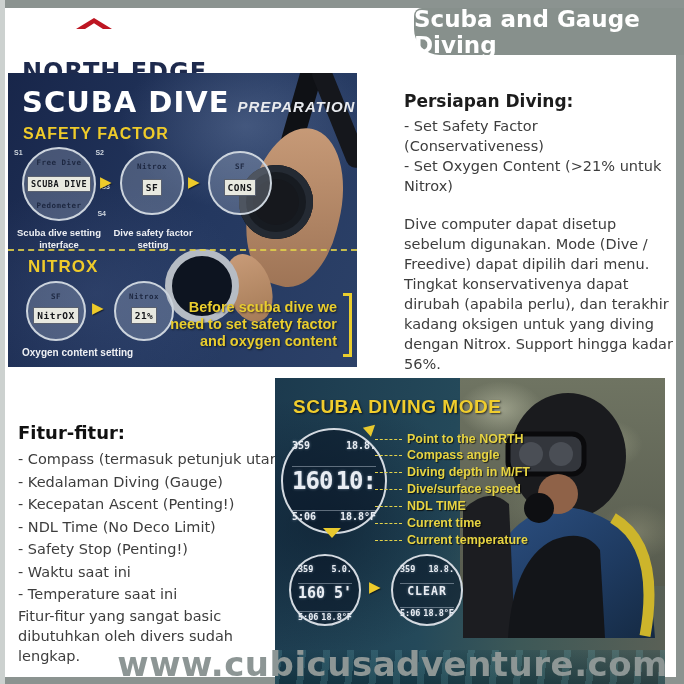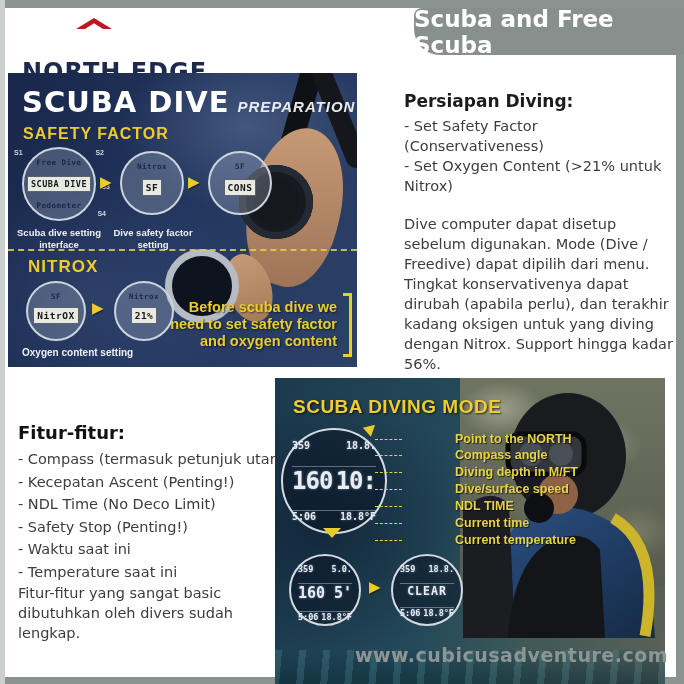--- a/index.html
+++ b/index.html
@@ -90,44 +90,44 @@
   .dw-grid { position:absolute; left:9px; right:9px; top:10px; bottom:10px; display:flex; flex-direction:column; justify-content:space-between;gap:9px; }
   .dw-row { display:flex; justify-content:space-between; align-items:baseline; }
   .dw-txt { font-family:"DejaVu Sans Mono", monospace; font-weight:bold; color:#e9edf3; text-shadow:0 0 3px rgba(190,210,230,.5); }
   .dw-sm { font-size:10px; }  .dw-big { font-size:24px; letter-spacing:-1px; }
   .dw-sep { border-top:1px solid rgba(215,225,238,.4); }
   .needle { position:absolute; top:-7px; right:8px; width:0; height:0; border-left:6px solid transparent; border-right:6px solid transparent;
             border-bottom:11px solid #e8c92e; transform:rotate(48deg); }
 
   .ann { position:absolute; display:flex; align-items:center; z-index:5; }
   .ann .dash { width:27px; border-top:1.5px dashed #e2d24a; margin-right:5px; }
-  .ann .lbl { color:#e7d442; font-weight:bold; font-size:12.5px; white-space:nowrap; text-shadow:1px 1px 1px rgba(0,0,0,.7);margin-left:48px; }
+  .ann .lbl { color:#e7d442; font-weight:bold; font-size:12.5px; white-space:nowrap; text-shadow:1px 1px 1px rgba(0,0,0,.7); }
   .ytri { position:absolute; left:48px; top:150px; width:0; height:0; border-left:9px solid transparent;
           border-right:9px solid transparent; border-top:10px solid #e8c92e; z-index:5; }
   .dw-sm2 { font-size:8.5px; } .dw-mid { font-size:15px; } .dw-center { font-size:11.5px; letter-spacing:1px; }
 
   
-  .website { position:absolute; right:16px; top:644px; color:#8d9695; font-weight:bold; font-size:19px;
+  .website { position:absolute; right:16px; top:644px; color:#8d9695; font-weight:bold; font-size:34px;
              font-family:"DejaVu Sans", sans-serif; letter-spacing:0.5px;text-align:right; }
 </style>
 </head>
 <body>
 
 <div class="page">
   <div class="white-area"></div>
   <div class="left-strip"></div>
 
   <div class="logo">
     <svg class="chevron" viewBox="0 0 40 14">
       <path d="M2 13 L20 2 L38 13 L29 13 L20 7.2 L11 13 Z" fill="#be1622"></path>
     </svg>
     <div class="brand-text">NORTH EDGE</div>
   </div>
   <div class="banner">
-    <span>Scuba and Free Scuba</span>
+    <span>Scuba and Gauge Diving</span>
   </div>
 
   <div class="prep">
     <div class="photo-zone">
       <div class="p-hose"></div>
       <div class="p-hose2"></div>
       <div class="p-hand"></div>
       <div class="p-reg"></div>
       <div class="p-thumb"></div>
       <div class="p-watchface"></div>
@@ -187,20 +187,21 @@
   <div class="prep-text">
     <div class="heading">Persiapan Diving:</div>
     <div class="bullet">- Set Safety Factor (Conservativeness)</div>
     <div class="bullet">- Set Oxygen Content (&gt;21% untuk Nitrox)</div>
     <div class="para">Dive computer dapat disetup sebelum digunakan. Mode (Dive / Freedive) dapat dipilih dari menu. Tingkat konservativenya dapat dirubah (apabila perlu), dan terakhir kadang oksigen untuk yang diving dengan Nitrox. Support hingga kadar 56%.</div>
   </div>
 
   <div class="features">
     <div class="heading">Fitur-fitur:</div>
     <div class="item">- Compass (termasuk petunjuk utara)</div>
+    <div class="item">- Kedalaman Diving (Gauge)</div>
     <div class="item">- Kecepatan Ascent (Penting!)</div>
     <div class="item">- NDL Time (No Deco Limit)</div>
     <div class="item">- Safety Stop (Penting!)</div>
     <div class="item">- Waktu saat ini</div>
     <div class="item">- Temperature saat ini</div>
     <div class="closing">Fitur-fitur yang sangat basic dibutuhkan oleh divers sudah lengkap.</div>
   </div>
 
   <div class="dive">
     <div class="rocks"></div>

